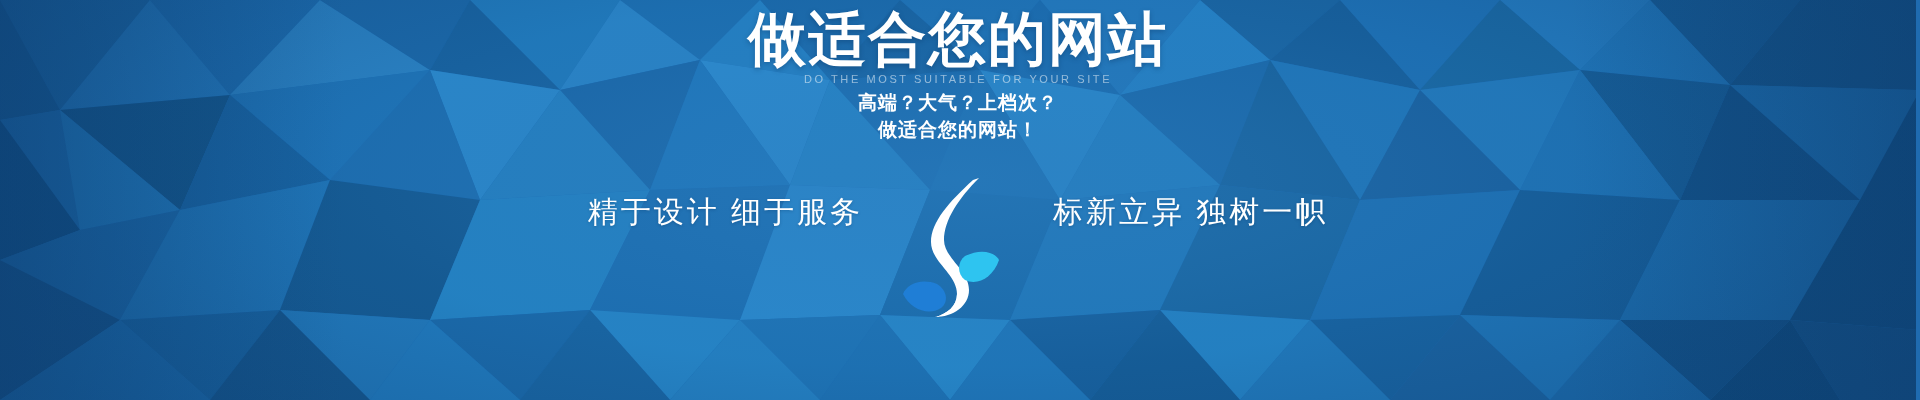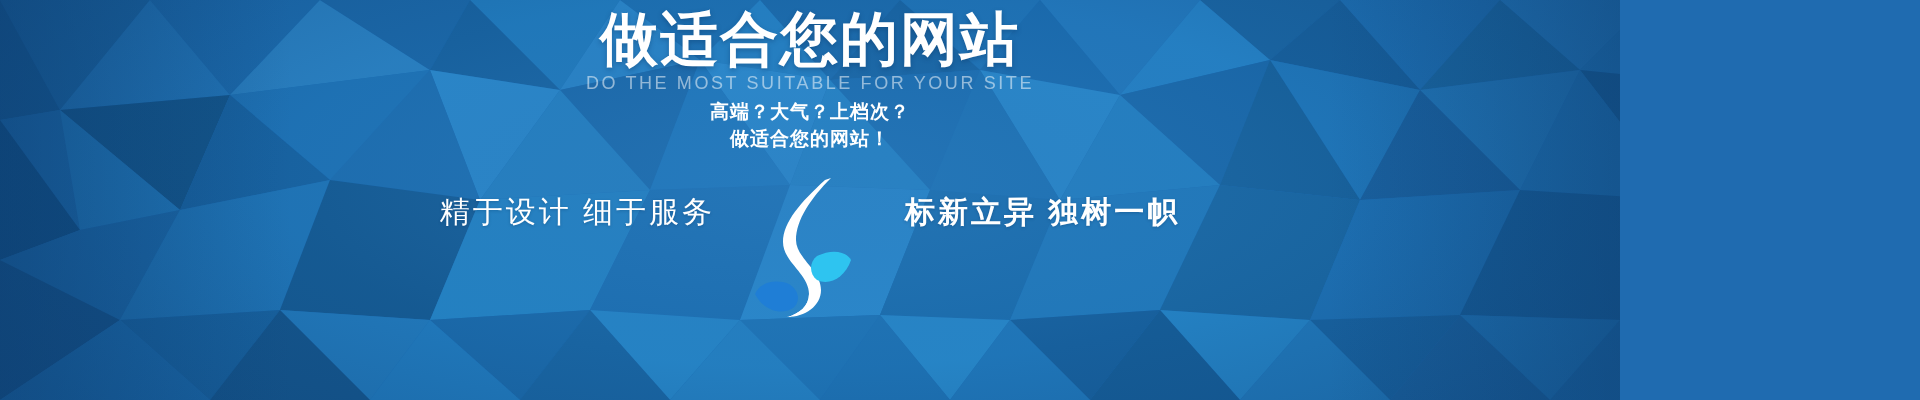--- a/index.html
+++ b/index.html
@@ -2,21 +2,21 @@
 <html><head>
 <meta charset="utf-8">
 <style>
   html,body{margin:0;padding:0;}
   body{
     width:1920px;height:400px;overflow:hidden;
     font-family:"Liberation Sans","DejaVu Sans",sans-serif;
     background:#1f6bb0;
   }
   #banner{
-    position:relative;width:1620px;height:400px;overflow:hidden;
+    position:relative;width:1916px;height:400px;overflow:hidden;
     background:#4c1d95;
   }
   
   #poly-bg{position:absolute;inset:0;width:1920px;height:400px;display:block;}
   #vignette{
     position:absolute;inset:0;
     background:
       radial-gradient(ellipse 60% 85% at 50% 45%, rgba(45,125,190,0.55) 0%, rgba(31,105,175,0.10) 55%, rgba(16,70,125,0.35) 100%);
     pointer-events:none;
   }
@@ -37,21 +37,21 @@
     font-size:58px;
     line-height:1.08;
     font-weight:bold;
     color:#ffffff;
     letter-spacing:2px;
     text-shadow:0 2px 5px rgba(8,45,90,0.35);
     white-space:nowrap;
   }
   .sub-en{
     margin-top:2px;
-    font-size:18px;
+    font-size:11px;
     letter-spacing:2.6px;
     color:rgba(255,255,255,0.52);
     font-weight:400;
     white-space:nowrap;
   }
   .tagline{
     margin-top:4px;
     font-size:19px;
     font-weight:bold;
     color:#ffffff;
@@ -73,21 +73,21 @@
   .slogan{
     font-size:30px;
     color:#ffffff;
     letter-spacing:3px;
     white-space:nowrap;
     margin-top:14px;
     font-weight:400;
     text-shadow:0 1px 3px rgba(8,45,90,0.30);
   }
   .slogan-left{ margin-right:32px; }
-  .slogan-right{ margin-left:48px;font-weight:bold; }
+  .slogan-right{ margin-left:48px; }
 
   #logo-mark{
     width:110px;height:140px;
     flex:0 0 auto;
     display:block;
   }
 </style>
 </head>
 <body>
 

